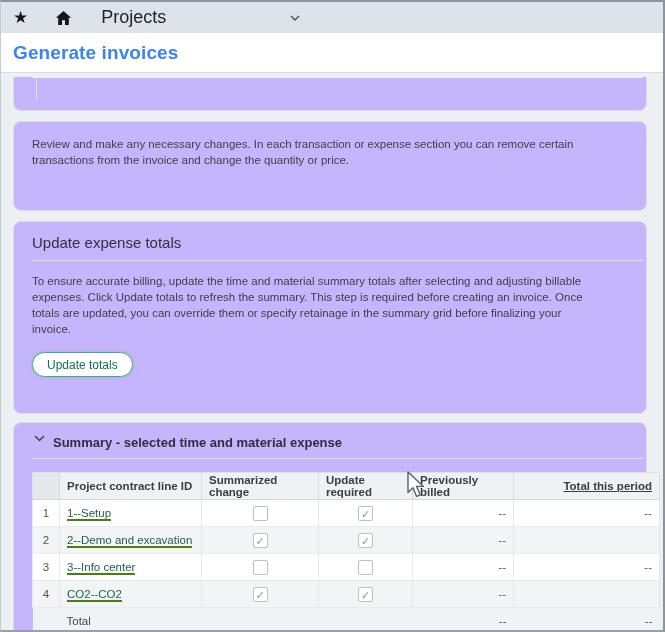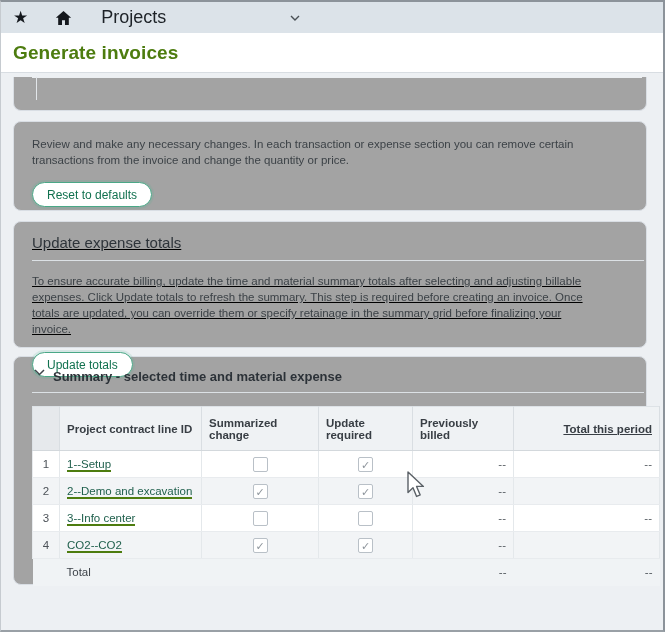--- a/index.html
+++ b/index.html
@@ -17,33 +17,33 @@
   
   .topbar { flex:0 0 31px; background:#dce3e9; display:flex; align-items:center; }
   .topbar .star { margin-left:12px; font-size:17px; line-height:17px; color:#14181d; }
   .home-wrap { margin-left:27px; display:flex; align-items:center; }
   .nav-label { margin-left:29px; font-size:18px; color:#1d2227; }
   .nav-chevron { margin-left:124px; display:flex; align-items:center; }
 
   
   .titlebar { flex:0 0 40px; background:#ffffff; border-bottom:1px solid #d8dde2;
     display:flex; align-items:center; padding-left:12px; }
-  .page-title { font-size:19px; font-weight:700; color:#4d7c0f; letter-spacing:.1px; }
+  .page-title { font-size:19px; font-weight:700; color:#3b82f6; letter-spacing:.1px; }
 
   
   .content { flex:1; padding:0 3px 0 12px; }
 
-  .card { background:#a3a3a3; border:1px solid #d9dee4; border-radius:8px; margin-right:13px; }
+  .card { background:#c4b5fd; border:1px solid #d9dee4; border-radius:8px; margin-right:13px; }
 
   .card-partial { height:34px; margin-top:4px; border-top:none; border-radius:0 0 8px 8px; position:relative; }
   .clipped-edge-v { position:absolute; left:22px; top:0; width:1px; height:23px; background:#e2e6ea; }
   .clipped-edge-h { position:absolute; left:18px; right:4px; top:0; height:1px; background:#eceff2; }
 
   .card-review { margin-top:10px; height:90px; padding:13px 0 0 18px; }
-  .card-update { margin-top:10px; height:127px; padding:12px 0 0 18px;text-decoration:underline; }
+  .card-update { margin-top:10px; height:193px; padding:12px 0 0 18px; }
   .card-summary { margin-top:8px; height:229px; padding:10px 2px 0 18px; }
 
   .body-text { font-size:11.5px; line-height:16px; color:#3c4247; }
   .p-review { max-width:552px; margin-top:1px; }
   .p-update { max-width:565px; margin-top:12px; }
 
   .section-h2 { font-size:15px; font-weight:400; color:#2e343a; padding-bottom:9px;
     border-bottom:1px solid #dce1e5; margin-right:2px; }
 
   .pill-btn { display:inline-flex; align-items:center; height:25px; padding:0 14px;
@@ -53,21 +53,21 @@
   .btn-review { margin-top:14px; }
   .btn-update { margin-top:15px; }
 
   .summary-head { display:flex; align-items:flex-start; gap:8px; padding:2px 0 8px 2px;
     border-bottom:1px solid #dce1e5; }
   .summary-title { font-size:13px; font-weight:700; color:#2c3238; }
 
   
   table.grid { border-collapse:collapse; table-layout:fixed; width:627px; margin-top:13px;
     font-size:11.5px; }
-  .grid th { background:#eff2f4; height:44px; font-weight:700; color:#383e44; text-align:left;
+  .grid th { background:#eff2f4; height:27px; font-weight:700; color:#383e44; text-align:left;
     padding:0 7px; border-right:1px solid #d9dee2; border-bottom:1px solid #d3d8dc;
     border-top:1px solid #dde2e6; }
   .grid th:first-child { background:#e6e9ec; border-left:1px solid #dde2e6; }
   .grid th.col-right { text-align:right;text-decoration:underline; }
   .grid td { background:#ffffff; height:27px; padding:0 7px; color:#3e444a;
     border-right:1px solid #e4e8eb; border-bottom:1px solid #e8ebee; }
   .grid td:first-child { border-left:1px solid #e7eaed; }
   .grid tr.even td { background:#f2f4f6; }
   .grid td.gutter { text-align:center; color:#4c5258; }
   .grid td.num { text-align:right; color:#555b61; }
@@ -112,21 +112,20 @@
 
   <div class="content">
 
     <div class="card card-partial">
       <div class="clipped-edge-h"></div>
       <div class="clipped-edge-v"></div>
     </div>
 
     <div class="card card-review">
       <p class="body-text p-review">Review and make any necessary changes. In each transaction or expense section you can remove certain transactions from the invoice and change the quantity or price.</p>
-      <button class="pill-btn btn-review">Reset to defaults</button>
     </div>
 
     <div class="card card-update">
       <div class="section-h2">Update expense totals</div>
       <p class="body-text p-update">To ensure accurate billing, update the time and material summary totals after selecting and adjusting billable expenses. Click Update totals to refresh the summary. This step is required before creating an invoice. Once totals are updated, you can override them or specify retainage in the summary grid before finalizing your invoice.</p>
       <button class="pill-btn btn-update">Update totals</button>
     </div>
 
     <div class="card card-summary">
       <div class="summary-head">

